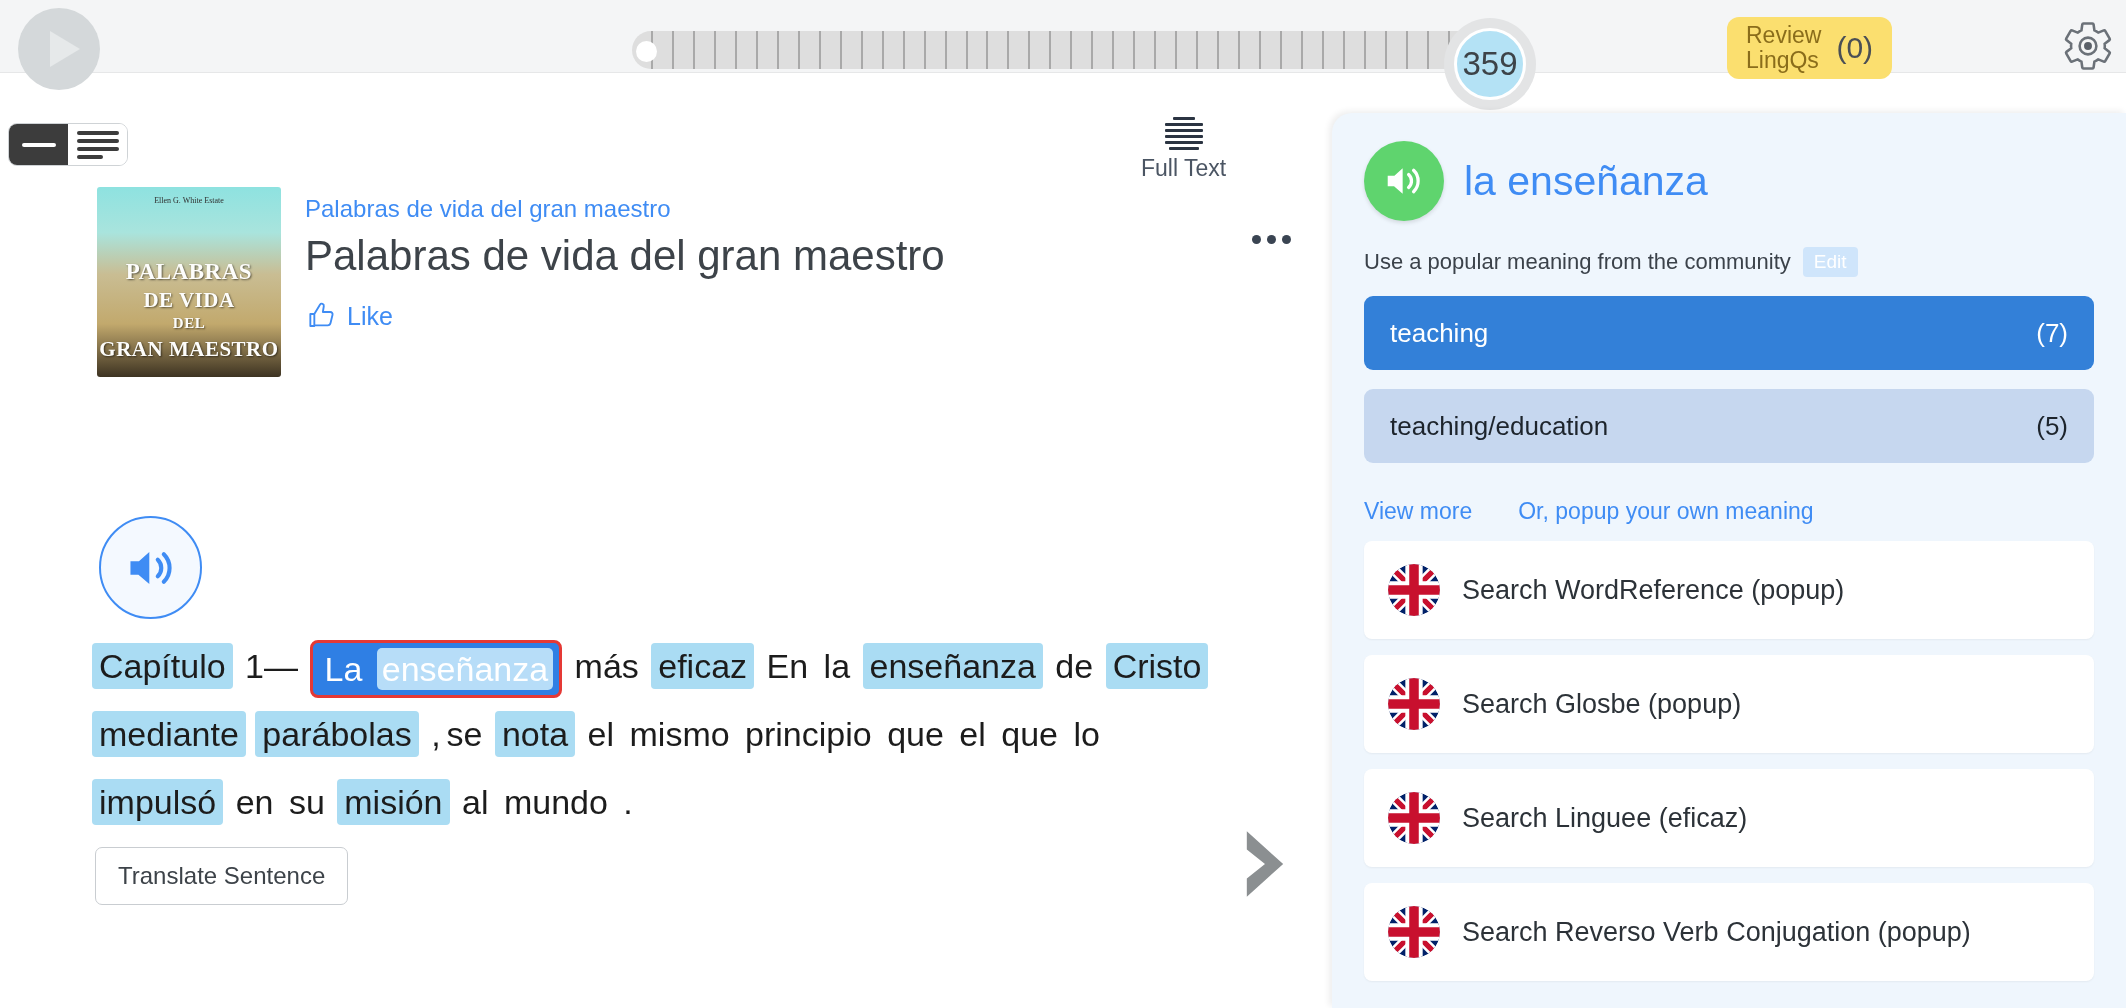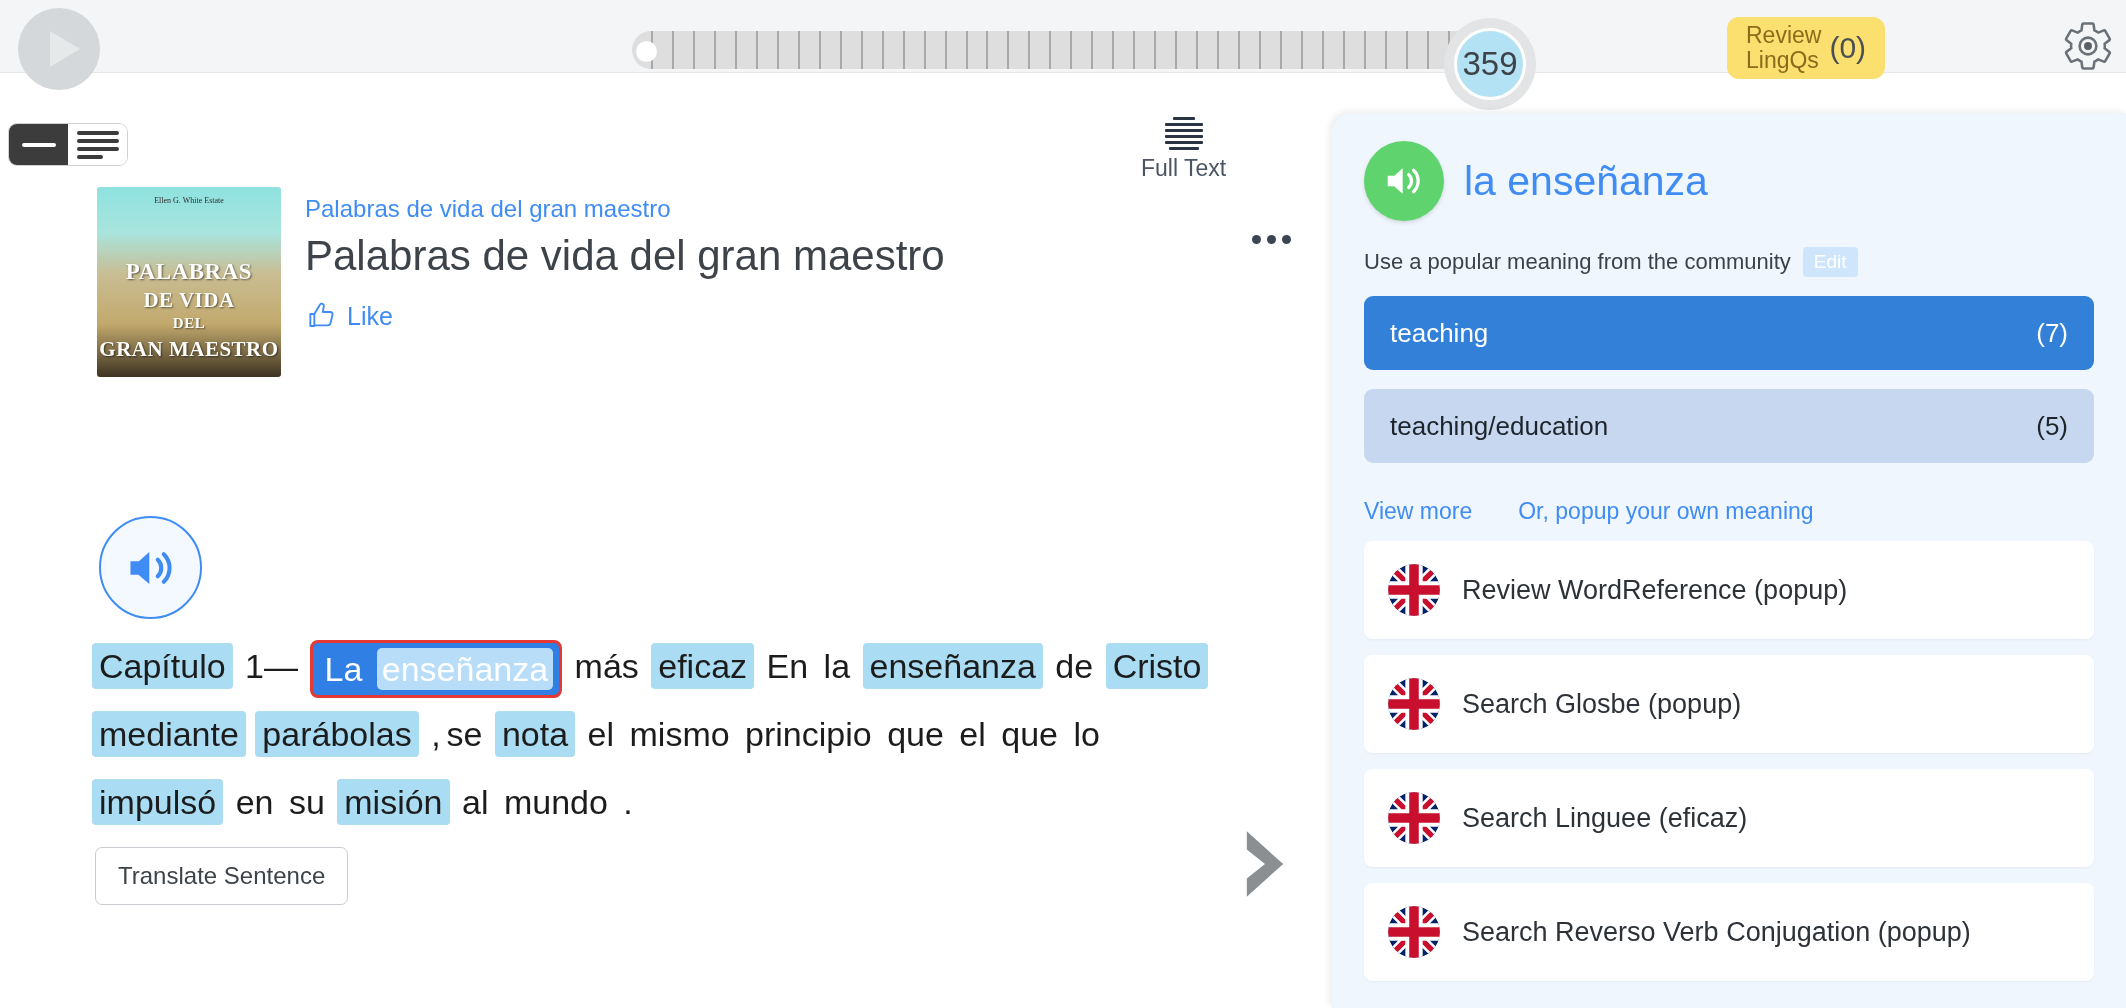--- a/index.html
+++ b/index.html
@@ -67,21 +67,21 @@
     border: 3px solid #ffffff;
     display: flex; align-items: center; justify-content: center;
     color: #3d4348; font-size: 33px; font-weight: 500;
   }
 
   #review-lingqs {
     position: absolute; left: 1727px; top: 17px;
     height: 62px; padding: 0 19px;
     background: #fbdf6f;
     border-radius: 12px;
-    display: flex; align-items: center; gap: 8px;
+    display: flex; align-items: center; gap: 15px;
     cursor: pointer;
   }
   #review-lingqs .lbl {
     color: #8a6d1b; font-size: 23px; line-height: 25px;
     white-space: pre-line; font-weight: 400;
   }
   #review-lingqs .cnt { color: #4a4f55; font-size: 30px; }
 
   #gear-button {
     position: absolute; left: 2060px; top: 18px;
@@ -429,21 +429,21 @@
               </clipPath>
             </defs>
       <g clip-path="url(#c)">
         <rect width="60" height="60" fill="#012169"></rect>
         <path d="M0,0 L60,60 M60,0 L0,60" stroke="#fff" stroke-width="12"></path>
         <path d="M0,0 L60,60 M60,0 L0,60" stroke="#C8102E" stroke-width="6"></path>
         <path d="M30,0 V60 M0,30 H60" stroke="#fff" stroke-width="20"></path>
         <path d="M30,0 V60 M0,30 H60" stroke="#C8102E" stroke-width="11"></path>
       </g>
           </svg></span>
-        <span class="lbl">Review WordReference (popup)</span>
+        <span class="lbl">Search WordReference (popup)</span>
       </div>
       <div class="dict-row">
         <span class="flag"><svg viewBox="0 0 60 60" width="52" height="52">
       <defs>
               <clipPath id="c">
                 <circle cx="30" cy="30" r="30"></circle>
               </clipPath>
             </defs>
       <g clip-path="url(#c)">
         <rect width="60" height="60" fill="#012169"></rect>

